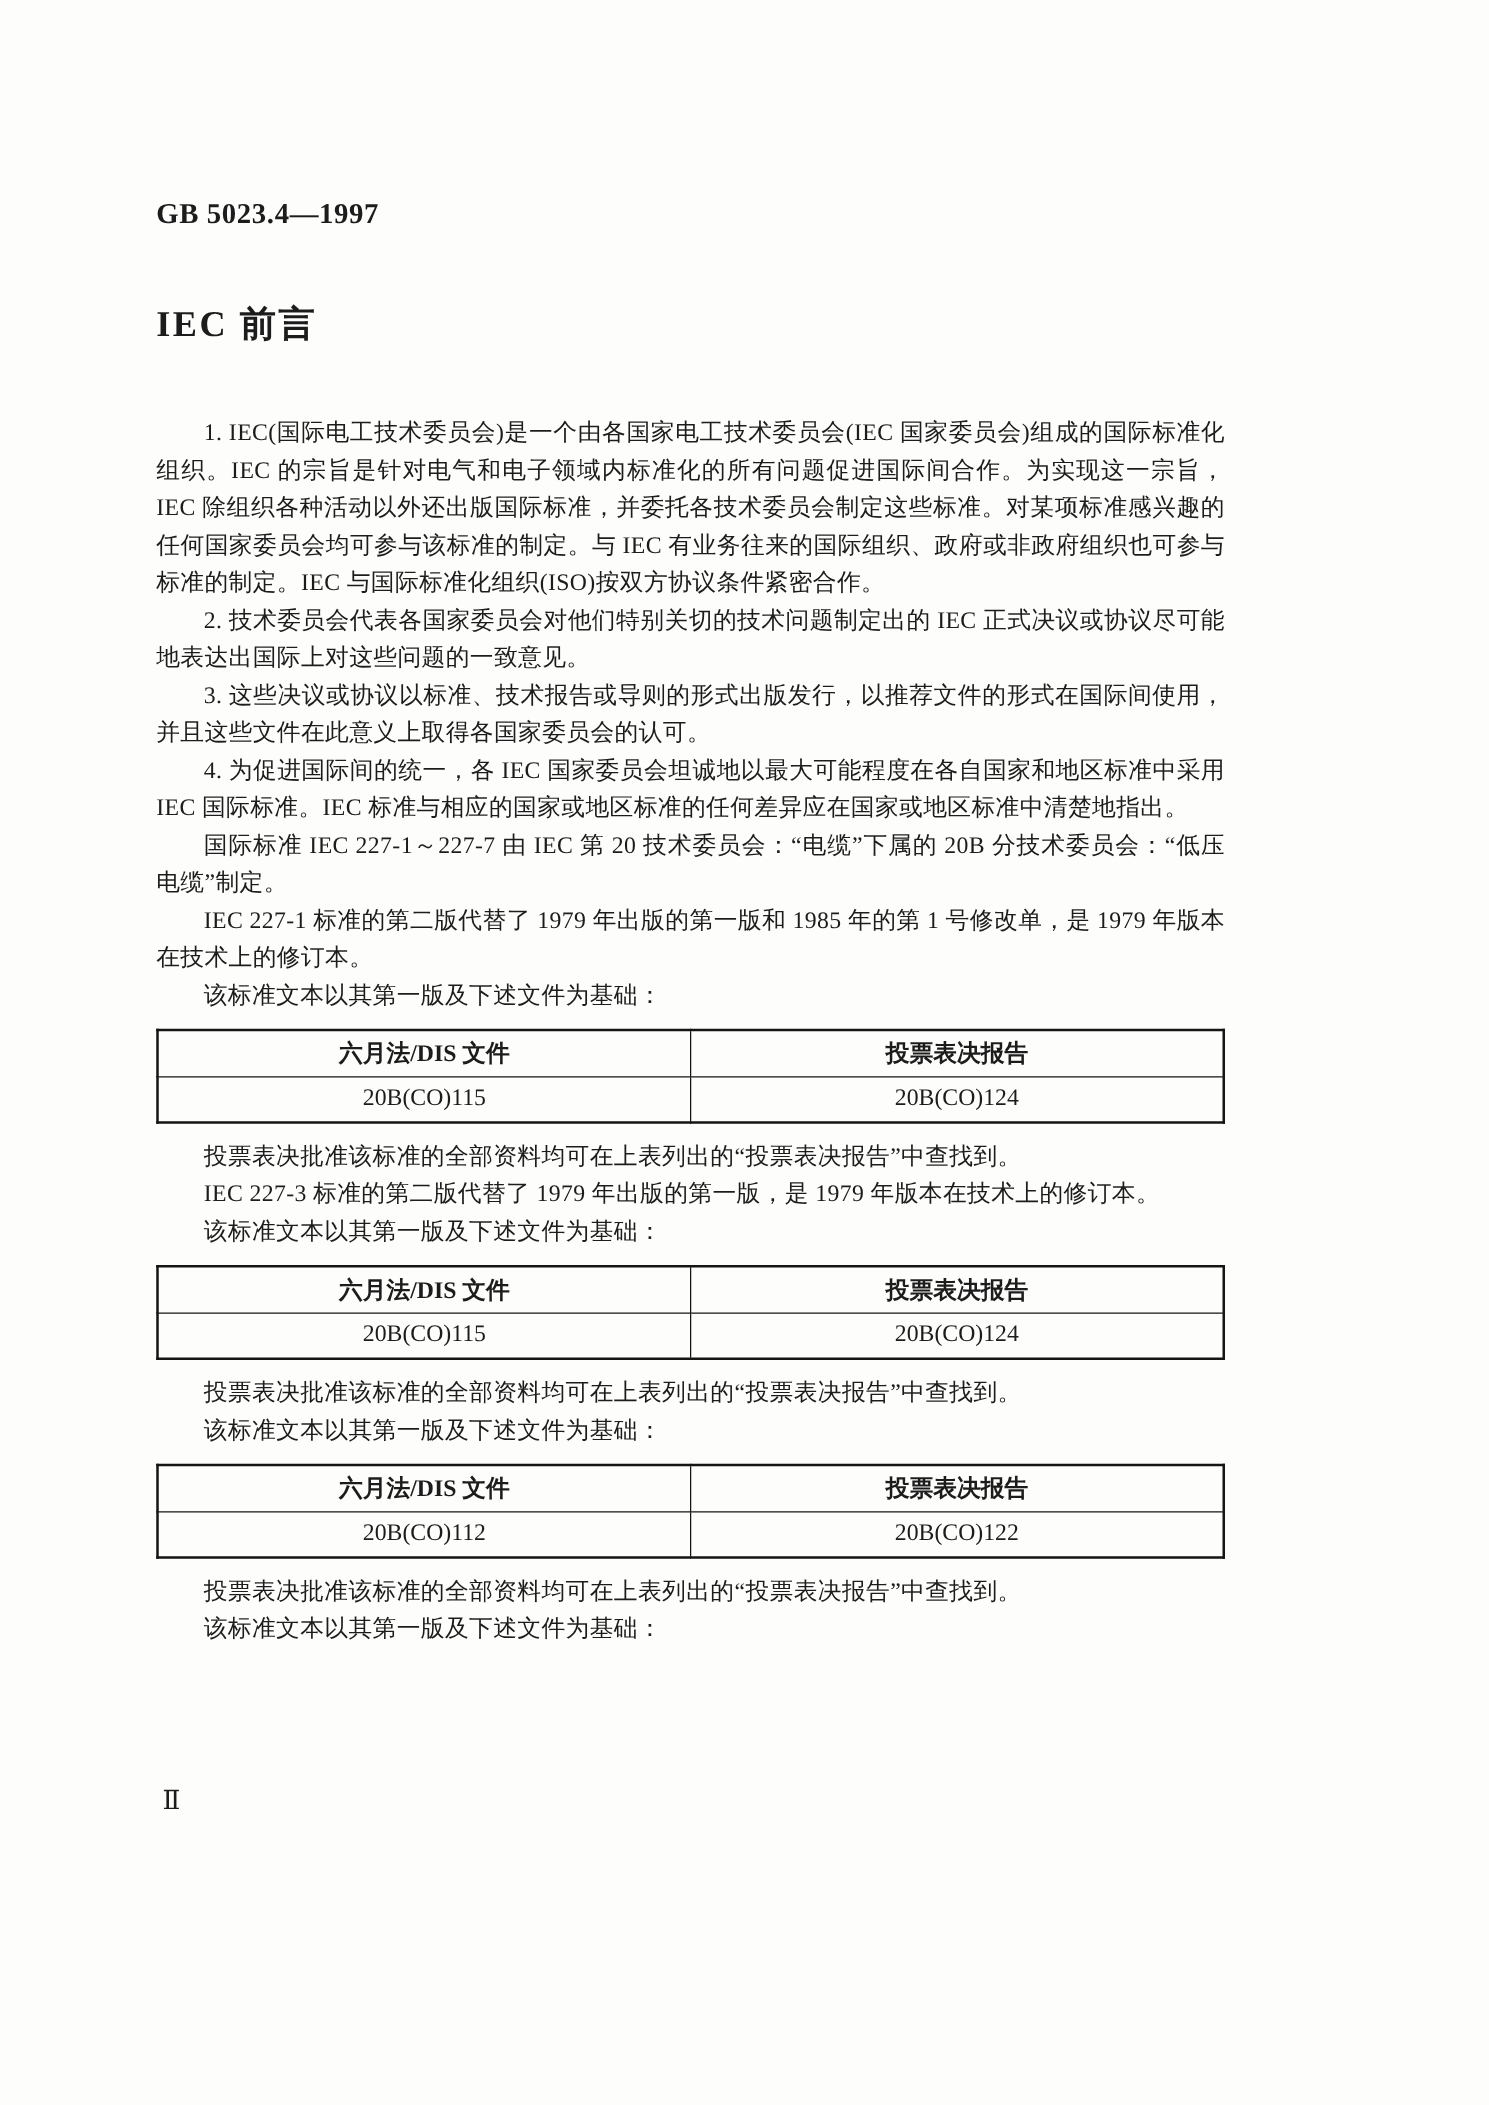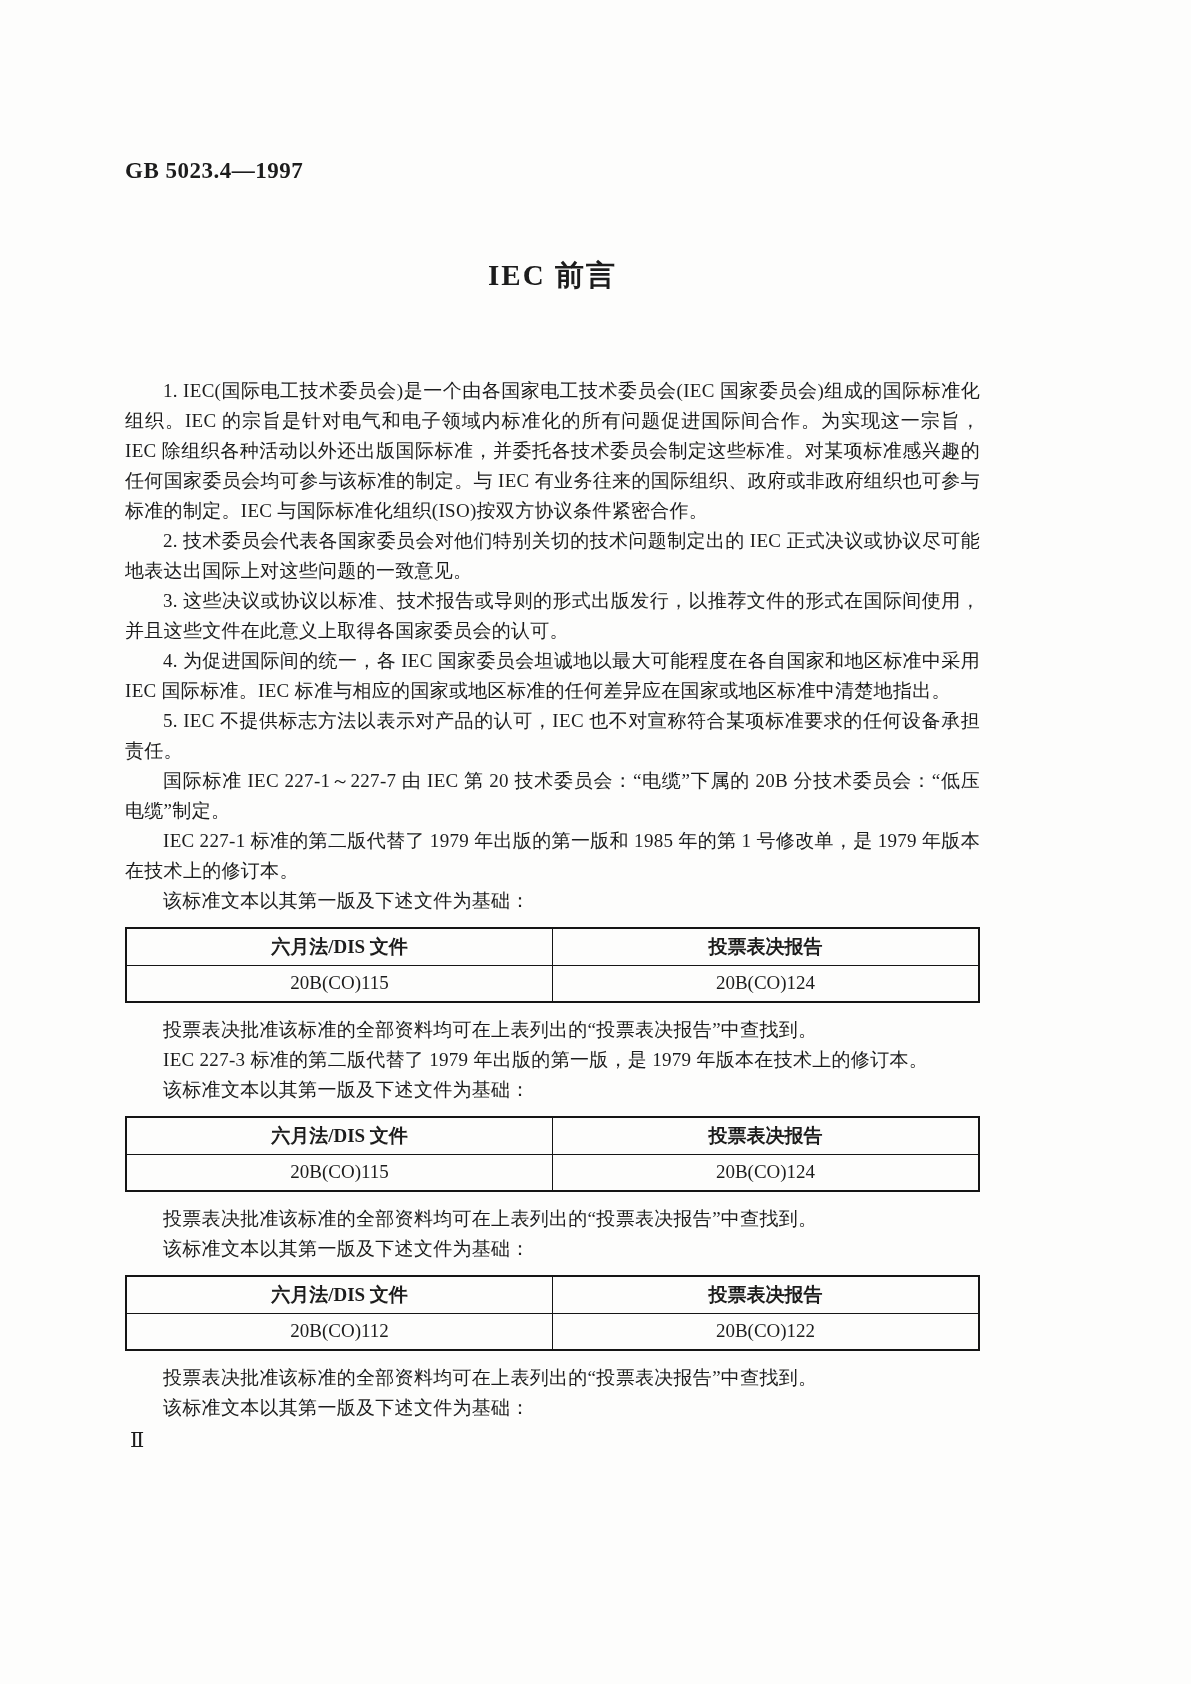--- a/index.html
+++ b/index.html
@@ -12,28 +12,27 @@
     margin: 0 auto;
     background: #fdfdfc;
     color: #1c1c1c;
     padding: 158px 211px 0 125px;
     overflow: hidden;
   }
   .doc-number {
     font-size: 23px;
     font-weight: bold;
     letter-spacing: 0.5px;
-    margin-bottom: 72px;
+    margin-bottom: 56px;
   }
   .title {
-    text-align: center;
     font-size: 29px;
     font-weight: bold;
     letter-spacing: 2px;
-    margin-bottom: 80px;
+    margin-bottom: 52px;
   }
   .body p {
     font-size: 19px;
     line-height: 30px;
     text-align: justify;
     text-indent: 2em;
     letter-spacing: 0.3px;
   }
   table.doc-table {
     width: 100%;
@@ -66,21 +65,20 @@
   <div class="doc-number">GB 5023.4—1997</div>
 
   <h1 class="title">IEC 前言</h1>
 
   <div class="body">
 
     <p>1. IEC(国际电工技术委员会)是一个由各国家电工技术委员会(IEC 国家委员会)组成的国际标准化组织。IEC 的宗旨是针对电气和电子领域内标准化的所有问题促进国际间合作。为实现这一宗旨，IEC 除组织各种活动以外还出版国际标准，并委托各技术委员会制定这些标准。对某项标准感兴趣的任何国家委员会均可参与该标准的制定。与 IEC 有业务往来的国际组织、政府或非政府组织也可参与标准的制定。IEC 与国际标准化组织(ISO)按双方协议条件紧密合作。</p>
     <p>2. 技术委员会代表各国家委员会对他们特别关切的技术问题制定出的 IEC 正式决议或协议尽可能地表达出国际上对这些问题的一致意见。</p>
     <p>3. 这些决议或协议以标准、技术报告或导则的形式出版发行，以推荐文件的形式在国际间使用，并且这些文件在此意义上取得各国家委员会的认可。</p>
     <p>4. 为促进国际间的统一，各 IEC 国家委员会坦诚地以最大可能程度在各自国家和地区标准中采用 IEC 国际标准。IEC 标准与相应的国家或地区标准的任何差异应在国家或地区标准中清楚地指出。</p>
-    <p>5. IEC 不提供标志方法以表示对产品的认可，IEC 也不对宣称符合某项标准要求的任何设备承担责任。</p>
     <p>国际标准 IEC 227-1～227-7 由 IEC 第 20 技术委员会：“电缆”下属的 20B 分技术委员会：“低压电缆”制定。</p>
     <p>IEC 227-1 标准的第二版代替了 1979 年出版的第一版和 1985 年的第 1 号修改单，是 1979 年版本在技术上的修订本。</p>
     <p>该标准文本以其第一版及下述文件为基础：</p>
 
     <table class="doc-table">
       <tbody>
           <tr>
         <th>六月法/DIS 文件</th>
         <th>投票表决报告</th>
       </tr>

